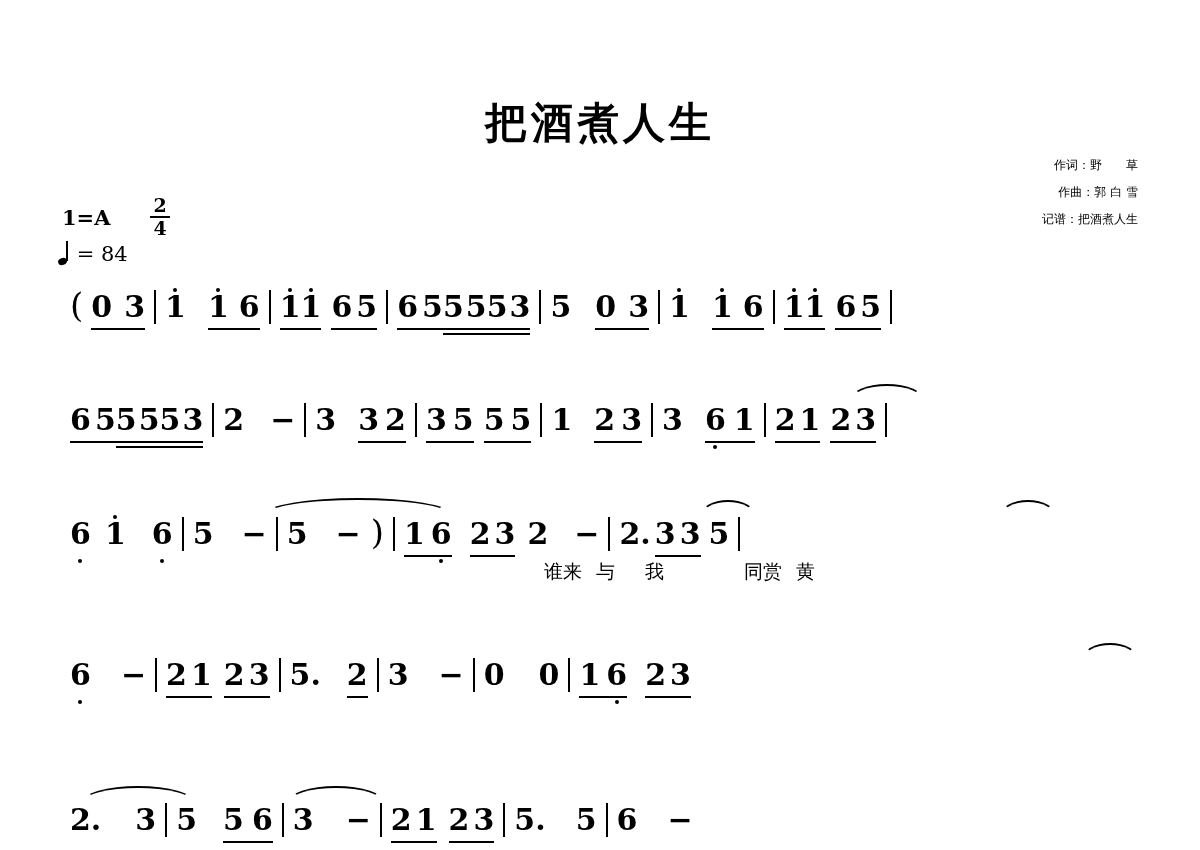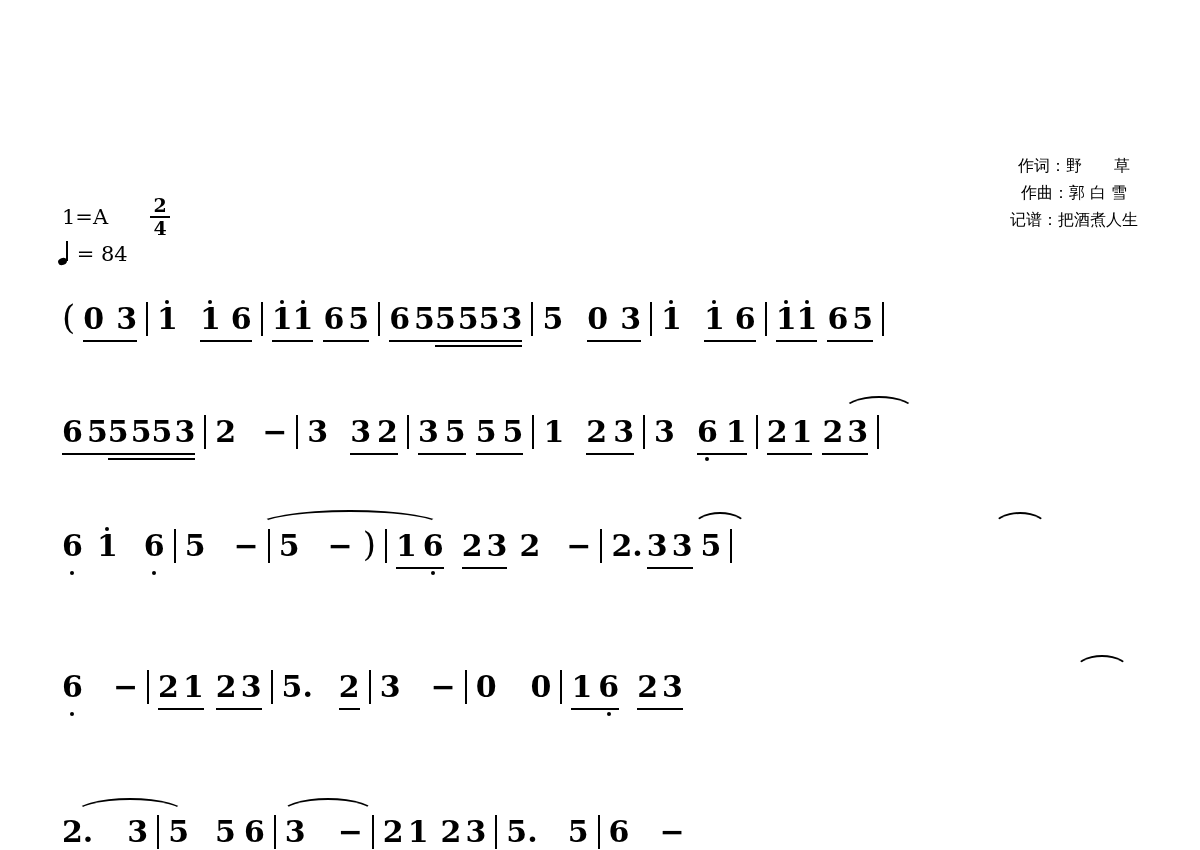--- a/index.html
+++ b/index.html
@@ -38,34 +38,34 @@
     width: 1200px;
     text-align: center;
     font-family: "DejaVu Sans", sans-serif;
     font-size: 17px;
     letter-spacing: 1px;
   }
   .credits {
     position: absolute;
     top: 152px;
     right: 62px;
-    text-align: center;
+    text-align: right;
     font-family: "DejaVu Sans", sans-serif;
-    font-size: 16px;
+    font-size: 12px;
     line-height: 27px;
   }
   .credits div { white-space: pre; }
 
   .keysig {
     position: absolute;
     top: 205px;
     left: 62px;
     font-family: "DejaVu Serif", serif;
     font-size: 21px;
-    font-weight: normal;
+    font-weight: bold;
   }
   .meter {
     position: absolute;
     top: 196px;
     left: 150px;
     font-family: "DejaVu Serif", serif;
     font-weight: bold;
     font-size: 19px;
     text-align: center;
     line-height: 19px;
@@ -105,28 +105,27 @@
 
   
   .row {
     position: absolute;
     left: 0;
     width: 1200px;
     height: 58px;
   }
   .notes {
     position: absolute;
-    left: 62px;
+    left: 70px;
     top: 0;
     white-space: nowrap;
     font-family: "DejaVu Serif", serif;
     font-size: 30px;
     font-weight: bold;
     line-height: 40px;
-    margin-top: 12px;
   }
   .lyrics {
     position: absolute;
     left: 62px;
     top: 46px;
     white-space: nowrap;
     font-family: "DejaVu Sans", sans-serif;
     font-size: 19px;
     line-height: 26px;
   }
@@ -204,20 +203,21 @@
     font-family: "DejaVu Serif", serif;
     font-size: 34px;
     font-weight: normal;
   }
 </style>
 </head>
 <body>
 
 <div class="sheet">
 
+  <div class="title">把酒煮人生</div>
 
   <div class="credits">
     <div>作词：野　　草</div>
     <div>作曲：郭 白 雪</div>
     <div>记谱：把酒煮人生</div>
   </div>
 
   <div class="keysig">1=A</div>
 
   <div class="meter">
@@ -244,20 +244,23 @@
     </div>
   </div>
 
   <div class="row" style="top:512px;">
     <div class="notes">
       <span class="n dotBelow">6</span><span class="sp" style="width:14px"></span><span class="n dotAbove">1</span><span class="sp" style="width:26px"></span><span class="n dotBelow">6</span><span class="barline"></span><span class="n">5</span><span class="sp" style="width:28px"></span><span class="n">−</span><span class="barline"></span><span class="n">5</span><span class="sp" style="width:28px"></span><span class="n">−</span><span class="sp" style="width:10px"></span><span class="n paren">)</span><span class="barline"></span><span class="n under1">1<span class="sp" style="width:6px"></span><span class="n dotBelow">6</span></span><span class="sp" style="width:18px"></span><span class="n under1">2<span class="sp" style="width:4px"></span>3</span><span class="sp" style="width:12px"></span><span class="n">2</span><span class="sp" style="width:26px"></span><span class="n">−</span><span class="barline"></span><span class="n">2.</span><span class="sp" style="width:4px"></span><span class="n under1">3<span class="sp" style="width:4px"></span>3</span><span class="sp" style="width:8px"></span><span class="n">5</span><span class="barline"></span>
       <span class="tie" style="left:196px; top:-14px; width:180px;"></span>
       <span class="tie" style="left:630px; top:-12px; width:52px;"></span>
       <span class="tie" style="left:930px; top:-12px; width:52px;"></span>
     </div>
+    <div class="lyrics">
+      <span class="sp" style="width:482px"></span><span>谁来</span><span class="sp" style="width:14px"></span><span>与</span><span class="sp" style="width:30px"></span><span>我</span><span class="sp" style="width:80px"></span><span>同赏</span><span class="sp" style="width:14px"></span><span>黄</span>
+    </div>
   </div>
 
   <div class="row" style="top:655px;">
     <div class="notes">
       <span class="n dotBelow">6</span><span class="sp" style="width:30px"></span><span class="n">−</span><span class="barline"></span><span class="n under1">2<span class="sp" style="width:4px"></span>1</span><span class="sp" style="width:12px"></span><span class="n under1">2<span class="sp" style="width:4px"></span>3</span><span class="barline"></span><span class="n">5.</span><span class="sp" style="width:26px"></span><span class="n under1">2</span><span class="barline"></span><span class="n">3</span><span class="sp" style="width:30px"></span><span class="n">−</span><span class="barline"></span><span class="n">0</span><span class="sp" style="width:34px"></span><span class="n">0</span><span class="barline"></span><span class="n under1">1<span class="sp" style="width:6px"></span><span class="n dotBelow">6</span></span><span class="sp" style="width:18px"></span><span class="n under1">2<span class="sp" style="width:4px"></span>3</span>
       <span class="tie" style="left:1012px; top:-12px; width:52px;"></span>
     </div>
   </div>
 
   <div class="row" style="top:800px;">

